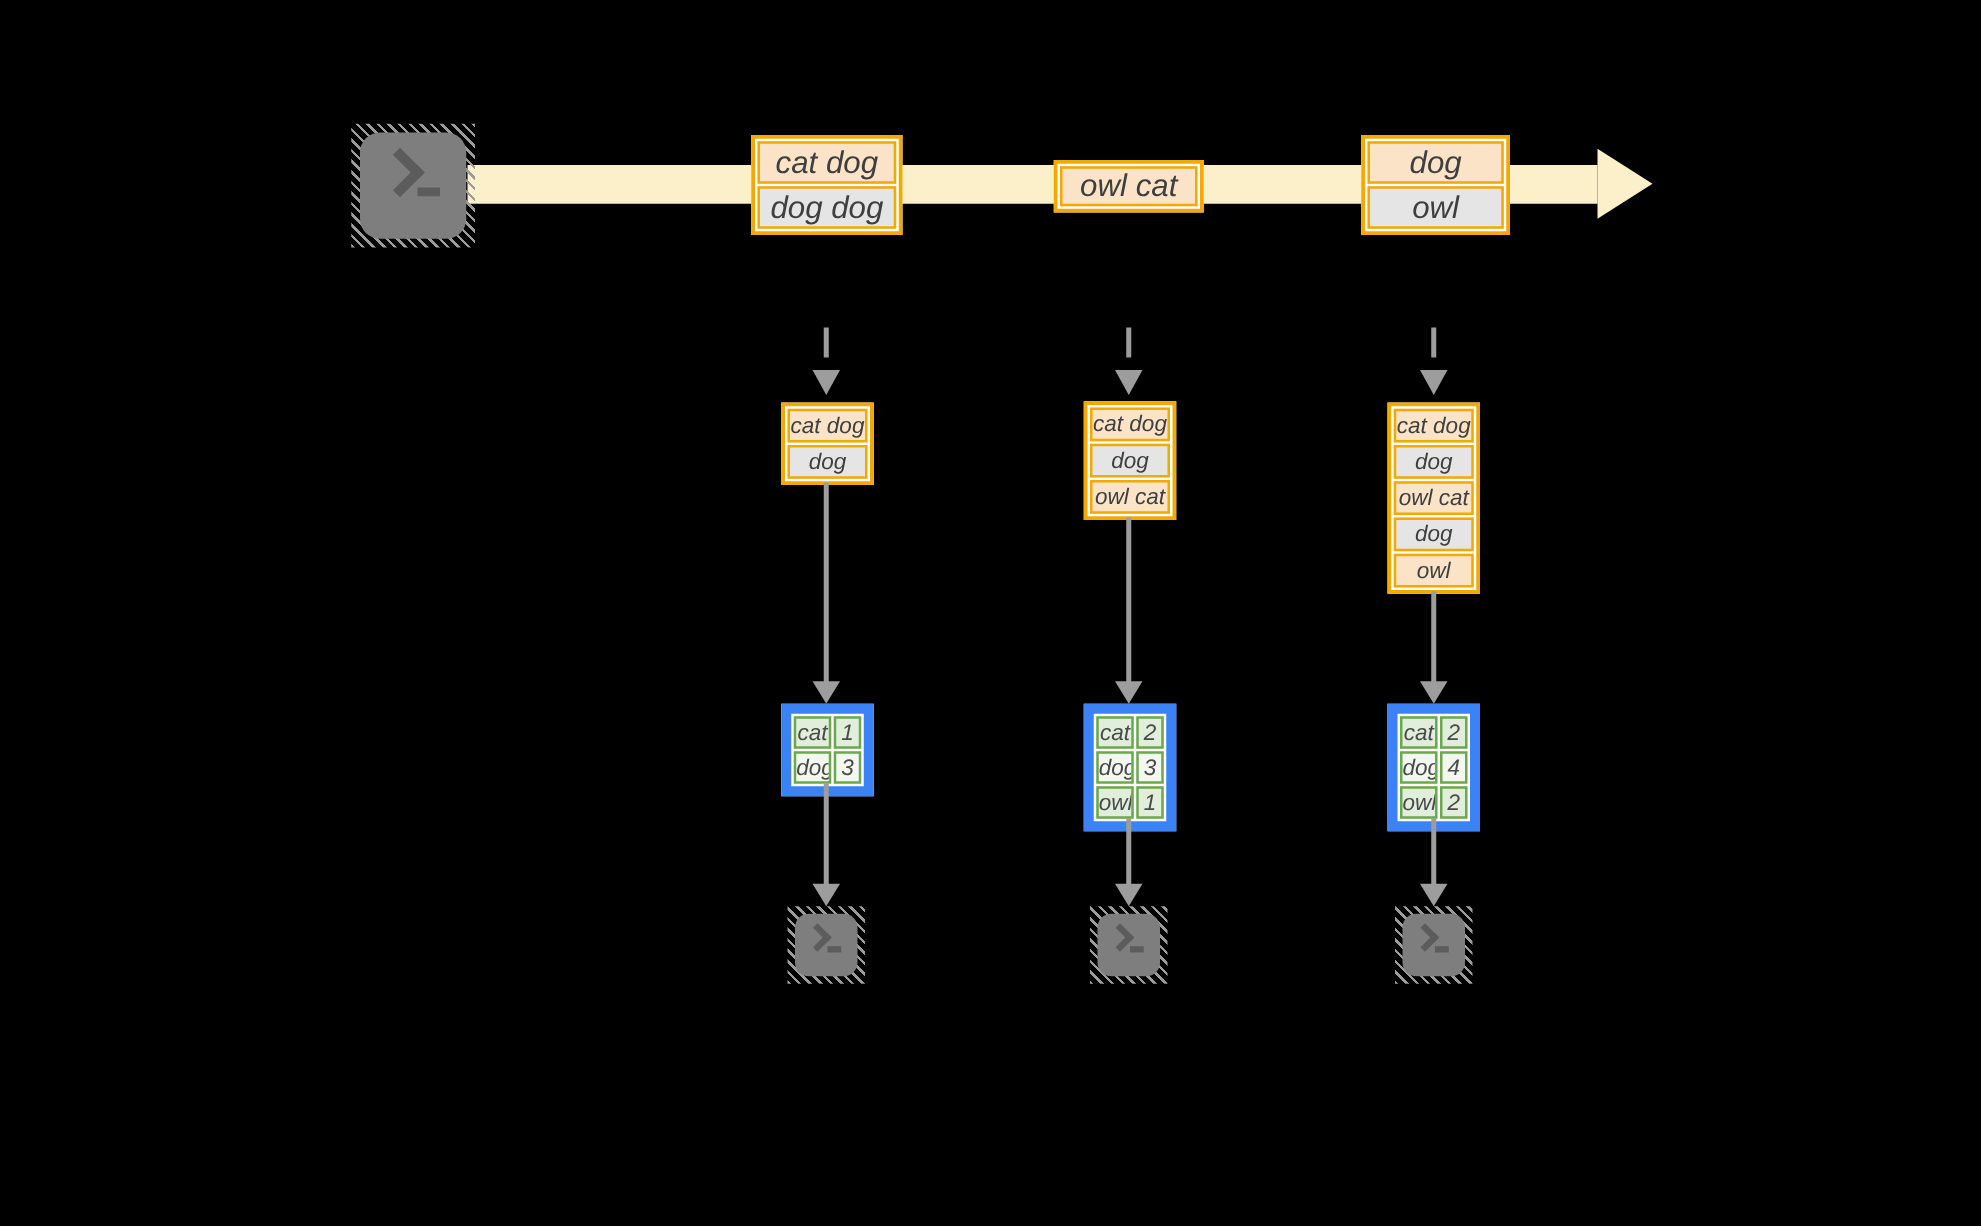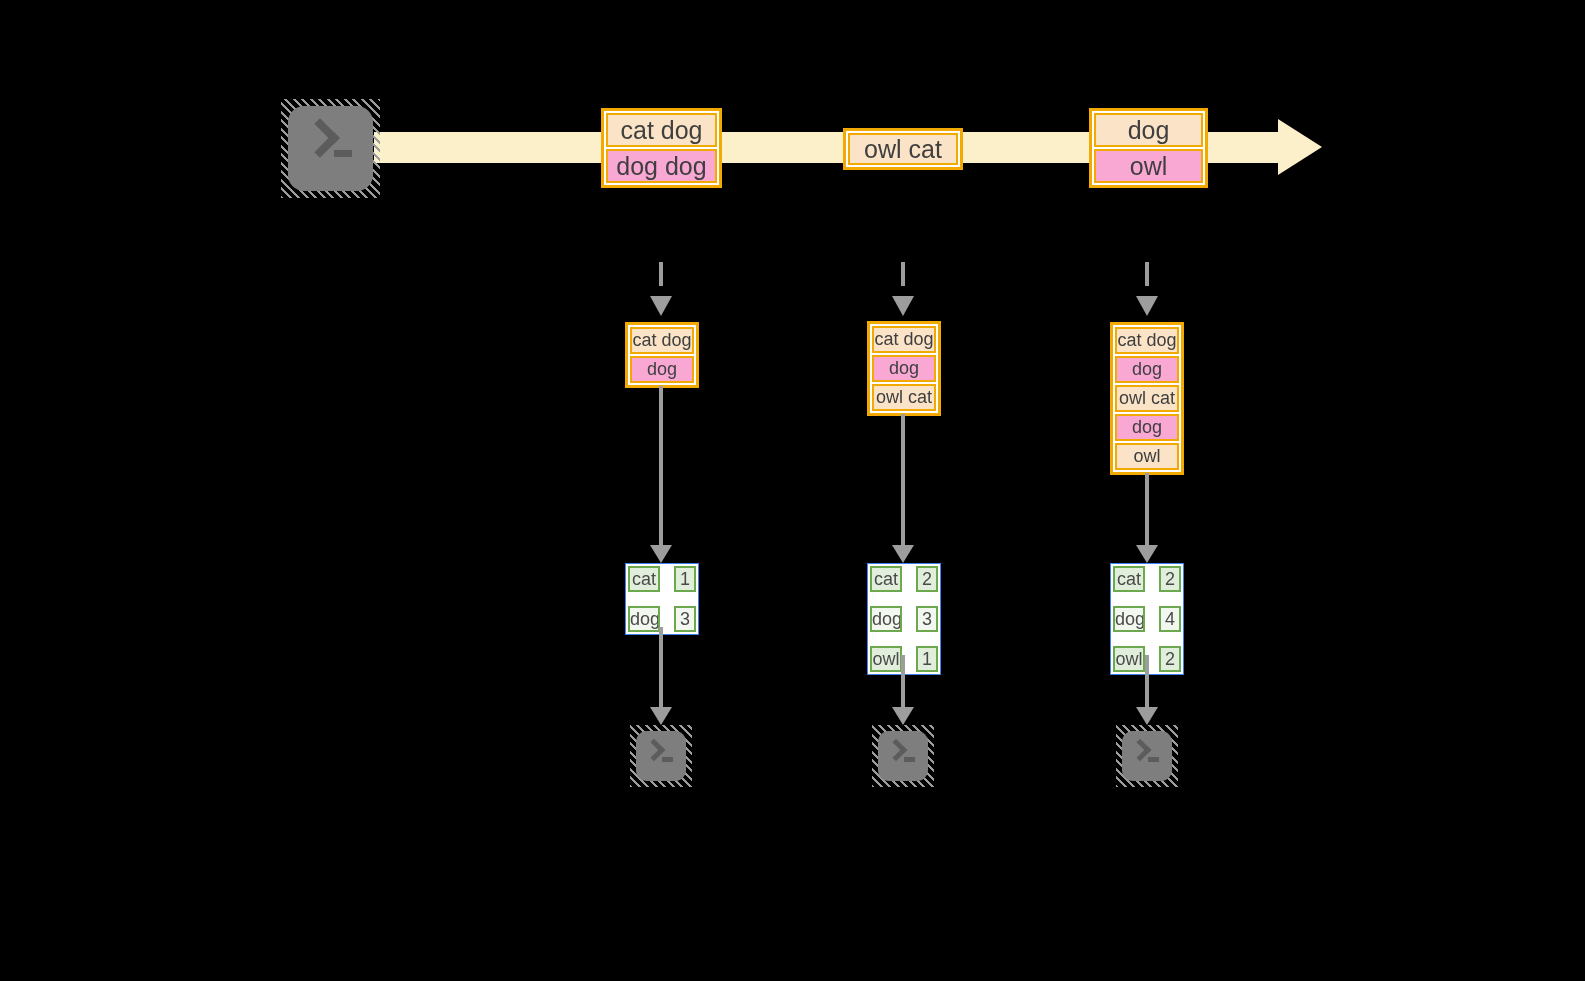--- a/index.html
+++ b/index.html
@@ -1,18 +1,18 @@
 <!DOCTYPE html>
 <html><head>
 <meta charset="utf-8">
 <style>
   html,body{margin:0;padding:0;background:#000;}
   .canvas{
     position:relative;width:1585px;height:981px;background:#000;overflow:hidden;
-    font-family:"Liberation Sans",sans-serif;color:#3f3f3f;
+    font-family:"Liberation Sans",sans-serif;color:#3f3f3f;font-style:italic;
   }
   
   .band{position:absolute;left:374px;top:132px;width:904px;height:31px;background:#fbf0ca;z-index:1;}
   .band-tip{position:absolute;left:1278px;top:119px;width:0;height:0;z-index:1;
     border-top:28px solid transparent;border-bottom:28px solid transparent;border-left:44px solid #fbf0ca;}
   
   .term{position:absolute;background:repeating-linear-gradient(45deg,#9c9c9c 0 2px,rgba(0,0,0,0) 2px 6px);z-index:2;}
   .term-inner{position:absolute;background:#7e7e7e;}
   .term.big{left:281px;top:99px;width:99px;height:99px;}
   .term.big .term-inner{left:7px;top:7px;right:7px;bottom:7px;border-radius:16px;}
@@ -20,26 +20,26 @@
   .term.small .term-inner{left:6px;top:6px;right:6px;bottom:6px;border-radius:11px;}
   .chev,.uscore{position:absolute;}
   .term.big .chev{left:18px;top:18px;width:20px;height:20px;border-top:8px solid #5c5c5c;border-right:8px solid #5c5c5c;transform:rotate(45deg);}
   .term.big .uscore{left:46px;top:44px;width:18px;height:7px;background:#5c5c5c;}
   .term.small .chev{left:10px;top:11px;width:11px;height:11px;border-top:5px solid #5c5c5c;border-right:5px solid #5c5c5c;transform:rotate(45deg);}
   .term.small .uscore{left:26px;top:26px;width:11px;height:5px;background:#5c5c5c;}
   
   .obox{position:absolute;background:#fff;border:3px solid #f2a900;padding:2px;display:flex;flex-direction:column;gap:2px;box-sizing:border-box;z-index:3;}
   .orow{border:2px solid #f2a900;box-sizing:border-box;text-align:center;overflow:hidden;}
   .orow.dark{background:#fae3c6;}
-  .orow.light{background:#f9a8d4;}
+  .orow.light{background:#e5e5e5;}
   .bigrow{height:34px;line-height:30px;font-size:25px;}
   .midrow{height:32px;line-height:28px;font-size:25px;}
   .smrow{height:27px;line-height:23px;font-size:18px;}
   
-  .gtable{position:absolute;background:#fff;border:1px solid #3b82f6;padding:2px;display:grid;grid-template-columns:1fr 22px;gap:14px;box-sizing:border-box;z-index:3;}
+  .gtable{position:absolute;background:#fff;border:8px solid #3b82f6;padding:2px;display:grid;grid-template-columns:1fr 22px;gap:2px;box-sizing:border-box;z-index:3;}
   .gcell{border:2px solid #6ca84d;box-sizing:border-box;height:26px;line-height:22px;text-align:center;font-size:18px;color:#4a4a4a;overflow:hidden;}
   .gcell.dark{background:#e2eedc;}
   .gcell.light{background:#f2f7ef;}
   
   .vline{position:absolute;width:4px;background:#9d9d9d;z-index:5;}
   .tri-down{position:absolute;width:0;height:0;border-left:11px solid transparent;border-right:11px solid transparent;border-top:20px solid #9d9d9d;z-index:5;}
   .tri-down.sm{border-left-width:11px;border-right-width:11px;border-top-width:18px;}
   
   .query-label{position:absolute;left:693px;top:462px;width:415px;height:45px;background:#fff;z-index:4;
     text-align:center;line-height:45px;font-size:34px;font-weight:300;color:#282828;letter-spacing:0.5px;}

